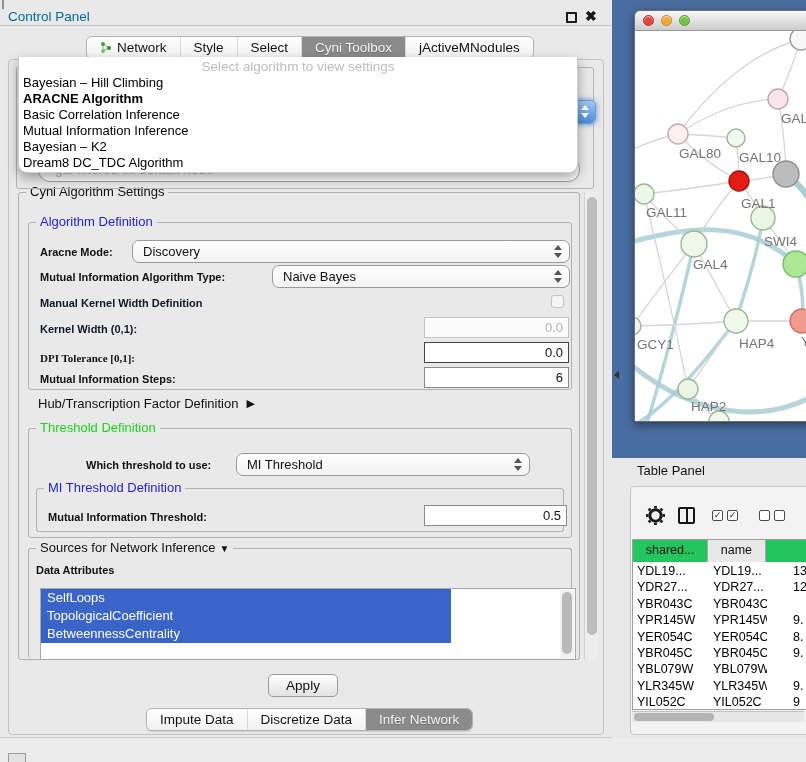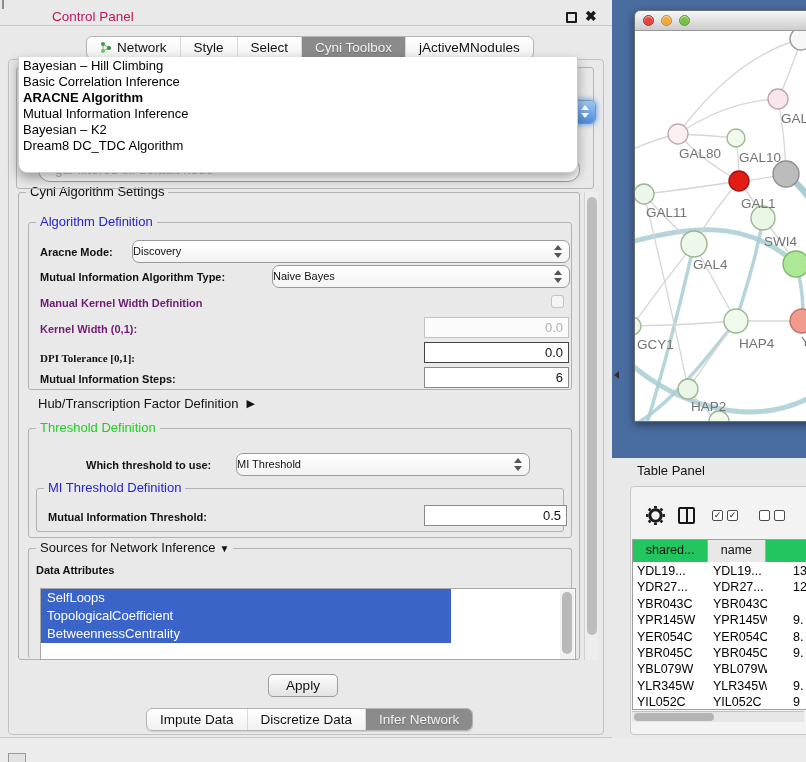--- a/index.html
+++ b/index.html
@@ -3,21 +3,21 @@
 <meta charset="utf-8">
 <style>
   * { margin:0; padding:0; box-sizing:border-box; }
   html,body { width:806px; height:762px; }
   body { position:relative; overflow:hidden; background:#e9e9e9;
          font-family:"Liberation Sans", sans-serif; color:#111; }
   .abs { position:absolute; }
 
   
   .cp-titlebar { left:0; top:5; width:612px; height:26px; border-bottom:1px solid #c6c6c6; }
-  .cp-title { left:8px; top:9px; font-size:13.5px; color:#be185d;margin-left:44px; }
+  .cp-title { left:8px; top:9px; font-size:13.5px; color:#0369a1; }
   .float-btn { left:566px; top:12px; width:11px; height:11px; border:2px solid #1a1a1a; border-radius:1px; }
   .close-btn { left:585px; top:8px; font-size:14px; font-weight:bold; color:#1a1a1a; }
   .corner-tick { left:2px; top:0; width:2px; height:9px; background:#8e8e8e; }
 
   
   .seg-bar { display:flex; height:23px; border:1px solid #b5b5b5; border-radius:6px;
              overflow:hidden; background:linear-gradient(#ffffff,#f1f1f1); box-shadow:0 1px 1px rgba(0,0,0,.12); }
   #top-tabs { left:86px; top:36px; }
   #bottom-tabs { left:146px; top:708px; }
   .seg-tab { display:flex; align-items:center; gap:5px; padding:0 13px; font-size:13.5px;
@@ -49,25 +49,25 @@
   .dd-item { font-size:13px; height:16px; line-height:16px; padding-left:4px; color:#000; }
   .dd-item.bold { font-weight:bold; }
 
   
   .group { position:absolute; border:1px solid #b2b2b2; border-radius:3px; }
   .group-label { position:absolute; background:#e9e9e9; padding:0 4px; font-size:13px; line-height:14px; white-space:nowrap; }
   .lbl-blue { color:#2323cf; }
   .lbl-green { color:#1fd01f; }
 
   .flabel { position:absolute; font-size:11px; font-weight:bold; white-space:nowrap; }
-  .flabel.dis { color:#701a75; }
+  .flabel.dis { color:#0f172a; }
 
   .combo { position:absolute; height:23px; background:linear-gradient(#ffffff,#f3f3f3);
            border:1px solid #9a9a9a; border-radius:7px; }
-  .cval { font-size:11px; line-height:21px; color:#111; }
+  .cval { font-size:13px; line-height:21px; padding-left:10px; color:#111; }
   .spin { position:absolute; right:7px; top:4px; display:flex; flex-direction:column; gap:3px; }
   .tri-up { width:0; height:0; border-left:4px solid transparent; border-right:4px solid transparent; border-bottom:5px solid #555; }
   .tri-dn { width:0; height:0; border-left:4px solid transparent; border-right:4px solid transparent; border-top:5px solid #555; }
 
   .tfield { position:absolute; height:21px; background:#fff; border:1px solid #8a8a8a;
             font-size:13px; text-align:right; padding:0 5px; line-height:19px; color:#111; }
   .tfield.strong { border:1.5px solid #444; }
   .tfield.dis { border:1px solid #c2c2c2; background:#fbfbfb; color:#b2b2b2; }
 
   .checkbox { position:absolute; width:13px; height:13px; border:1px solid #c3c3c3; border-radius:3px; background:#f5f5f5; }
@@ -180,24 +180,25 @@
         <div class="tri-up" style="border-bottom-color:#fff;"></div>
         <div class="tri-dn" style="border-top-color:#fff;"></div>
       </div>
   </div>
 </div>
 <div class="abs bg-combo2">
   <div class="ghost">gal-filtered sif default node</div>
 </div>
 
 <div class="abs dd-popup">
+  <div class="dd-placeholder">Select algorithm to view settings</div>
   <div id="dd-items">
       <div class="dd-item">Bayesian – Hill Climbing</div>
+      <div class="dd-item bold">ARACNE Algorithm</div>
       <div class="dd-item">Basic Correlation Inference</div>
-      <div class="dd-item bold">ARACNE Algorithm</div>
       <div class="dd-item">Mutual Information Inference</div>
       <div class="dd-item">Bayesian – K2</div>
       <div class="dd-item">Dream8 DC_TDC Algorithm</div>
     </div>
 </div>
 
 <div class="abs group" style="left:18px; top:192px; width:562px; height:468px;"></div>
 <div class="abs group-label" style="left:26px; top:185px;">Cyni Algorithm Settings</div>
 
 <div class="abs group" style="left:28px; top:222px; width:544px; height:168px;"></div>

